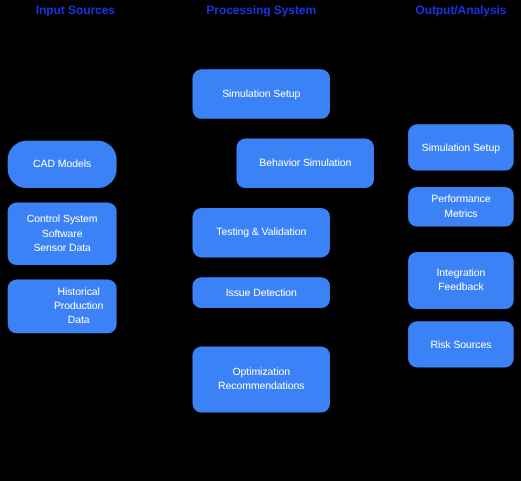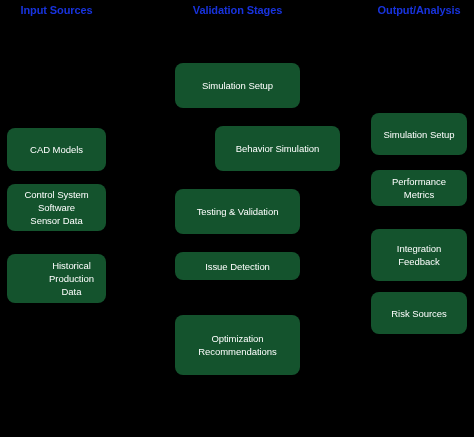--- a/index.html
+++ b/index.html
@@ -37,44 +37,44 @@
     font-size: 11px;
     font-weight: bold;
     letter-spacing: -0.1px;
     line-height: 13px;
     white-space: nowrap;
   }
 
   .node {
     position: absolute;
     box-sizing: border-box;
-    background: #14532d;
+    background: #3b82f6;
     border-radius: 8px;
     color: #ffffff;
     font-size: 9.5px;
     line-height: 13px;
     display: flex;
     align-items: center;
     justify-content: center;
     text-align: center;
     padding: 2px 6px;
     letter-spacing: -0.05px;
   }
 
   .node span {
     display: block;
     width: 100%;
     white-space: pre-line;
   }
 
   
-  #col-input .column-header { left: 7px; width: 99px; top: 4px; }
+  #col-input .column-header { left: 19px; width: 99px; top: 4px; }
   #col-input .node { left: 7px; width: 99px; }
-  #node-cad-models          { top: 128px; height: 43px; }
-  #node-control-system      { top: 184px; height: 47px; }
+  #node-cad-models          { top: 128px; height: 43px; border-radius: 17px; }
+  #node-control-system      { top: 184px; height: 57px; }
   #node-historical-data     { top: 254px; height: 49px; padding-left: 36px; }
 
   
   #col-processing .column-header { left: 175px; width: 125px; top: 4px; }
   #col-processing .node { left: 175px; width: 125px; }
   #node-simulation-setup-p  { top: 63px; height: 45px; }
   #node-behavior-simulation { top: 126px; height: 45px; margin-left: 40px; }
   #node-testing-validation  { top: 189px; height: 45px; }
   #node-issue-detection     { top: 252px; height: 28px; }
   #node-optimization        { top: 315px; height: 60px; }
@@ -105,21 +105,21 @@
 Sensor Data</span>
     </div>
 
     <div class="node" id="node-historical-data">
       <span>Historical
 Production Data</span>
     </div>
   </div>
 
   <div class="column" id="col-processing">
-    <div class="column-header">Validation Stages</div>
+    <div class="column-header">Processing System</div>
 
     <div class="node" id="node-simulation-setup-p">
       <span>Simulation Setup</span>
     </div>
 
     <div class="node" id="node-behavior-simulation">
       <span>Behavior Simulation</span>
     </div>
 
     <div class="node" id="node-testing-validation">

